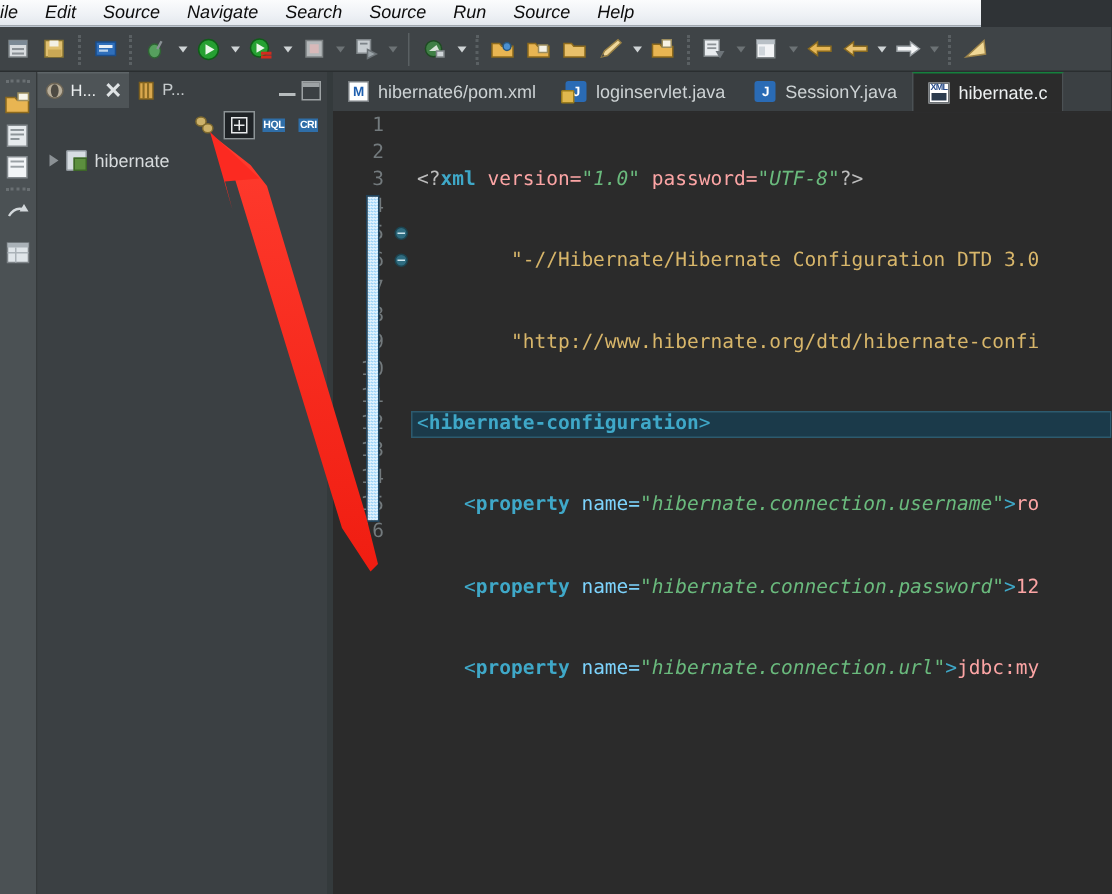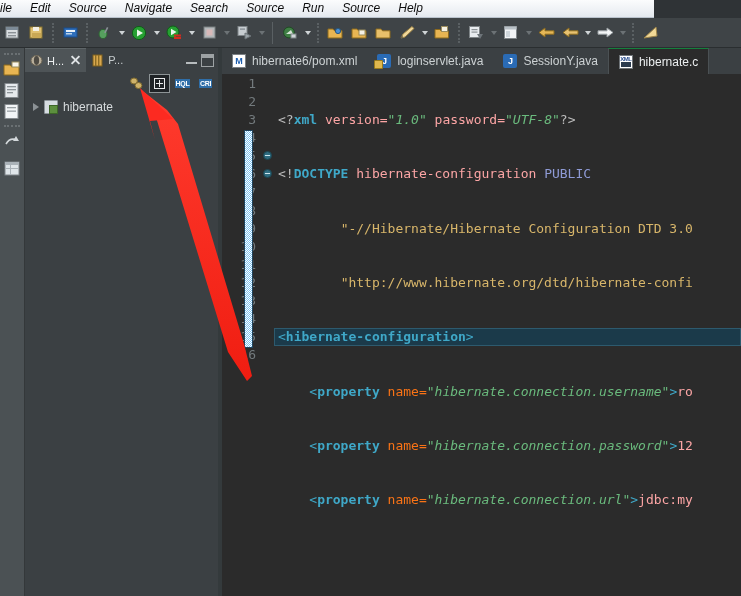--- a/index.html
+++ b/index.html
@@ -266,21 +266,21 @@
     white-space: pre;
     color: #d6d6d6;
   }
   .cl { height: 18.1px; padding-left: 4px; }
   .cl.current {
     background: #1b3a4a;
     box-shadow: inset 0 0 0 1px #2d5a6e;
   }
   .tag   { color: #3fa8c8; font-weight: bold; }
   .tagn  { color: #3fa8c8; }
-  .attr  { color: #f97316; }
+  .attr  { color: #7dd3fc; }
   .val   { color: #6aba7d; font-style: italic; }
   .txt   { color: #fca5a5; }
   .punct { color: #bdbdbd; }
   .dtd   { color: #8f9bd6; }
   .doct  { color: #3fa8c8; font-weight: bold; }
   .str   { color: #d8b66a; }
 
   
   .annot { position: absolute; left: 0; top: 0; width: 741px; height: 596px; pointer-events: none; }
 </style>
@@ -612,21 +612,20 @@
 
       <div class="changebar" style="top:55px; height:218px;"></div>
 
       <div class="fold-col">
         <span class="fold-mark" style="top:76px;"></span>
         <span class="fold-mark" style="top:94px;"></span>
       </div>
 
       <div class="code-lines">
         <div class="cl"><span class="punct">&lt;?</span><span class="tag">xml</span> <span class="txt">version=</span><span class="val">"1.0"</span> <span class="txt">password=</span><span class="val">"UTF-8"</span><span class="punct">?&gt;</span></div>
-        <div class="cl"><span class="punct">&lt;!</span><span class="doct">DOCTYPE</span> <span class="txt">hibernate-configuration</span> <span class="dtd">PUBLIC</span></div>
         <div class="cl">        <span class="str">"-//Hibernate/Hibernate Configuration DTD 3.0</span></div>
         <div class="cl">        <span class="str">"http://www.hibernate.org/dtd/hibernate-confi</span></div>
         <div class="cl current"><span class="tagn">&lt;</span><span class="tag">hibernate-configuration</span><span class="tagn">&gt;</span></div>
         <div class="cl">    <span class="tagn">&lt;</span><span class="tag">property</span> <span class="attr">name=</span><span class="val">"hibernate.connection.username"</span><span class="tagn">&gt;</span><span class="txt">ro</span></div>
         <div class="cl">    <span class="tagn">&lt;</span><span class="tag">property</span> <span class="attr">name=</span><span class="val">"hibernate.connection.password"</span><span class="tagn">&gt;</span><span class="txt">12</span></div>
         <div class="cl">    <span class="tagn">&lt;</span><span class="tag">property</span> <span class="attr">name=</span><span class="val">"hibernate.connection.url"</span><span class="tagn">&gt;</span><span class="txt">jdbc:my</span></div>
         
         
         
         

